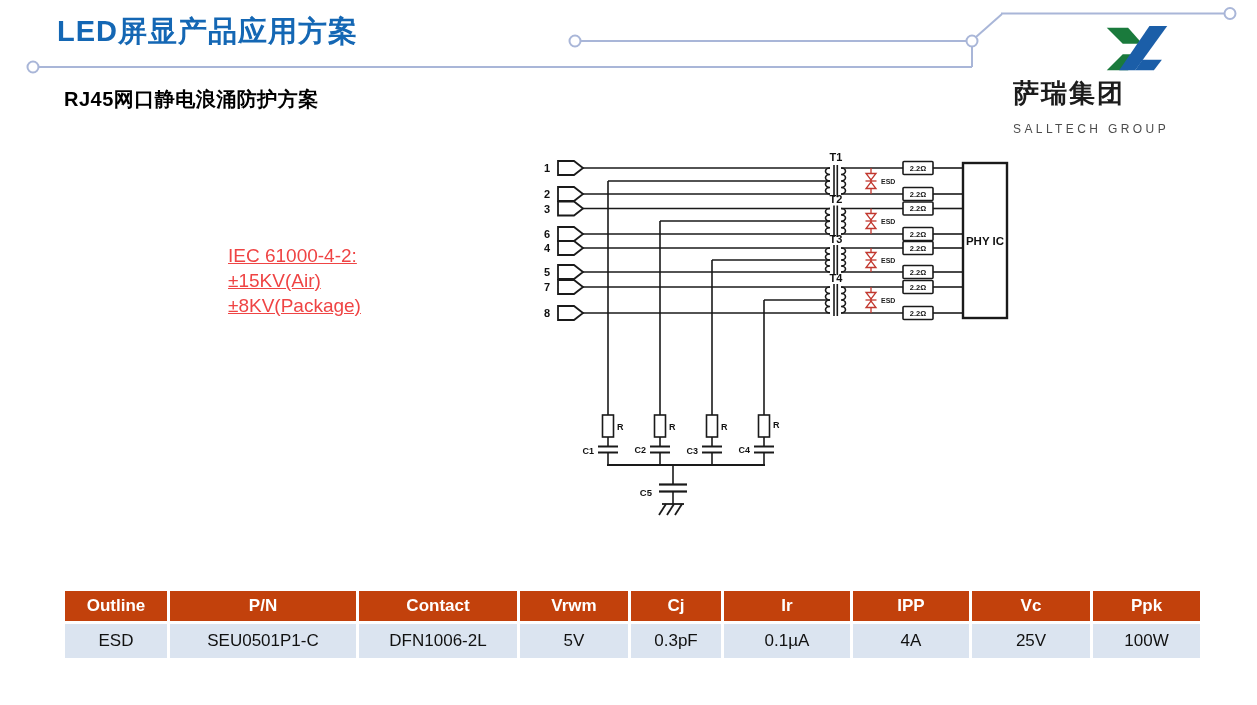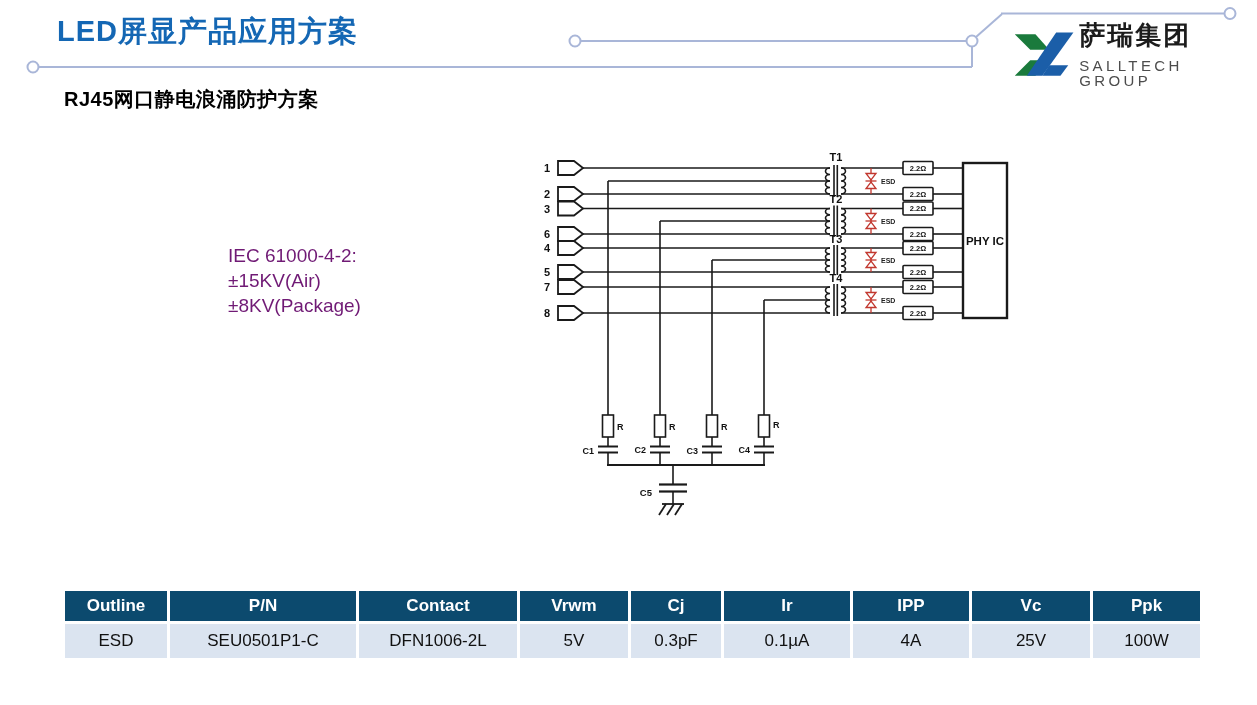--- a/index.html
+++ b/index.html
@@ -11,42 +11,42 @@
   .title{
     position:absolute;left:57px;top:12px;
     font-size:29px;font-weight:bold;color:#1467b4;letter-spacing:1px;
   }
   .deco{position:absolute;left:0;top:0;width:1257px;height:90px;pointer-events:none;}
   .subtitle{
     position:absolute;left:64px;top:86px;
     font-size:20px;font-weight:bold;color:#000000;letter-spacing:0.5px;
   }
   
-  .logo{position:absolute;left:1013px;top:22px;display:flex;align-items:center;gap:4px;}
+  .logo{position:absolute;left:1013px;top:22px;display:flex;align-items:flex-end;gap:4px;flex-direction:column;}
   .logo-text{display:flex;flex-direction:column;line-height:1;}
   .logo-cn{font-size:26px;font-weight:bold;color:#1c1c1c;letter-spacing:2px;}
-  .logo-en{font-size:15px;color:#4c4c4c;letter-spacing:3.4px;margin-top:10px;}
+  .logo-en{font-size:12px;color:#4c4c4c;letter-spacing:3.4px;margin-top:17px;}
   
   .standard{
     position:absolute;left:228px;top:243px;
-    font-size:19px;color:#701a75;line-height:25px;
+    font-size:19px;color:#ef4444;line-height:25px;text-decoration:underline;
   }
   .standard span{display:block;}
   
   .circuit{position:absolute;left:530px;top:140px;}
   
   table.spec{
     position:absolute;left:62px;top:588px;width:1138px;
     border-collapse:collapse;table-layout:fixed;
   }
   table.spec th,table.spec td{
     border:3px solid #ffffff;text-align:center;vertical-align:middle;
     font-size:17px;padding:0;
   }
-  table.spec th{background:#0c4a6e;color:#ffffff;font-weight:bold;height:30px;}
+  table.spec th{background:#c2410c;color:#ffffff;font-weight:bold;height:30px;}
   table.spec td{background:#dbe4f0;color:#111;height:34px;}
 </style>
 </head>
 <body>
 
 <div class="slide">
 
   <svg class="deco" viewBox="0 0 1257 90">
     <g fill="none" stroke="#a9b6d8" stroke-width="2">
       <line x1="38.5" y1="67" x2="972" y2="67"></line>

